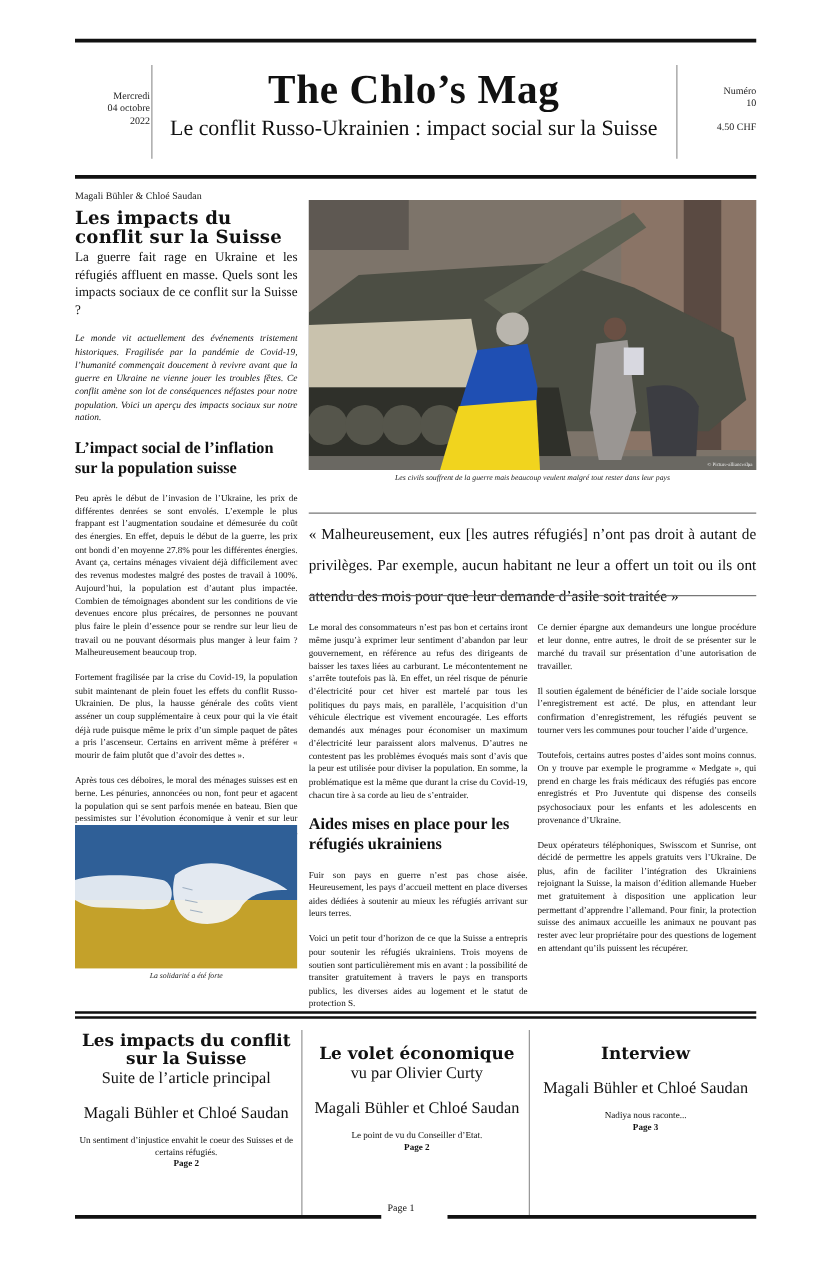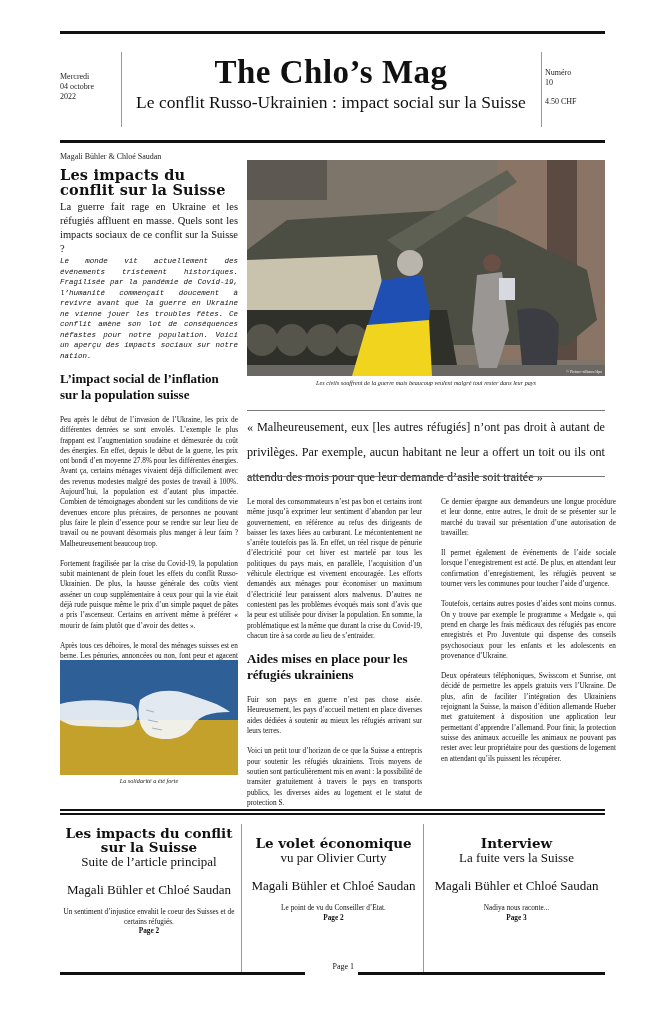--- a/index.html
+++ b/index.html
@@ -3,21 +3,21 @@
 <meta charset="utf-8">
 <style>
   html, body { margin: 0; padding: 0; background: #ffffff; }
   body { width: 663px; height: 1024px; position: relative; overflow: hidden;
          font-family: "Liberation Serif", "DejaVu Serif", serif; color: #111; }
   .abs { position: absolute; }
   .rule-thick { position: absolute; left: 60px; width: 545px; height: 3px; background: #111; }
   .vline { position: absolute; width: 1px; background: #999; }
 
   
-  .mast-side { position: absolute; font-size: 8px; line-height: 10px; text-align: left; color: #222; }
+  .mast-side { position: absolute; font-size: 8px; line-height: 10px; text-align: right; color: #222; }
   .mast-title { position: absolute; left: 125px; width: 412px; top: 52px; text-align: center;
                 font-size: 33px; font-weight: bold; line-height: 40px; letter-spacing: 0.5px; }
   .mast-sub { position: absolute; left: 125px; width: 412px; top: 92px; text-align: center;
               font-size: 17.5px; line-height: 20px; }
 
   
   .byline { font-size: 8px; color: #222; }
   .headline { font-family: "DejaVu Serif", serif; font-weight: bold; font-size: 14.5px; line-height: 15px; letter-spacing: 0.2px; }
   .deck { font-size: 10.5px; line-height: 14px; text-align: justify; }
   .lead { font-size: 7.5px; line-height: 10.5px; font-style: italic; text-align: justify; }
@@ -33,21 +33,21 @@
   
   .quote { position: absolute; left: 247px; width: 358px; top: 415px; font-size: 12.2px; line-height: 25px; text-align: justify; }
 
   
   .teaser { position: absolute; top: 826px; text-align: center; }
   .teaser .t-head { font-family: "DejaVu Serif", serif; font-weight: bold; font-size: 13.5px; line-height: 14px; }
   .teaser .t-sub { font-size: 13px; line-height: 16px; text-align: center; }
   .teaser .t-by { font-size: 13px; margin-top: 12px; }
   .teaser .t-desc { font-size: 7.3px; line-height: 9.5px; margin-top: 9px; }
   .teaser .t-page { font-size: 7.3px; font-weight: bold; }
-  .footer-page { position: absolute; top: 962px; left: 310px; width: 44px; text-align: right; font-size: 8px; }
+  .footer-page { position: absolute; top: 962px; left: 310px; width: 44px; text-align: left; font-size: 8px; }
 </style>
 </head>
 <body>
 
 <div class="rule-thick" style="top:31px;"></div>
 <div class="mast-side" style="left:60px; width:60px; top:72px;">
   <div>Mercredi</div>
   <div>04 octobre</div>
   <div>2022</div>
 </div>
@@ -59,21 +59,21 @@
   <div>Numéro</div>
   <div>10</div>
   <div style="margin-top:9px;">4.50 CHF</div>
 </div>
 <div class="rule-thick" style="top:140px;"></div>
 
 <div class="abs" style="left:60px; top:152px; width:178px;">
   <div class="byline">Magali Bühler &amp; Chloé Saudan</div>
   <div class="headline" style="margin-top:6px;">Les impacts du conflit sur la Suisse</div>
   <div class="deck" style="margin-top:3px;">La guerre fait rage en Ukraine et les réfugiés affluent en masse. Quels sont les impacts sociaux de ce conflit sur la Suisse ?</div>
-  <div class="lead" style="font-family:Liberation Mono, monospace;">Le monde vit actuellement des événements tristement historiques. Fragilisée par la pandémie de Covid-19, l’humanité commençait doucement à revivre avant que la guerre en Ukraine ne vienne jouer les troubles fêtes. Ce conflit amène son lot de conséquences néfastes pour notre population. Voici un aperçu des impacts sociaux sur notre nation.</div>
+  <div class="lead" style="margin-top:10px;">Le monde vit actuellement des événements tristement historiques. Fragilisée par la pandémie de Covid-19, l’humanité commençait doucement à revivre avant que la guerre en Ukraine ne vienne jouer les troubles fêtes. Ce conflit amène son lot de conséquences néfastes pour notre population. Voici un aperçu des impacts sociaux sur notre nation.</div>
   <div class="subhead" style="margin-top:10px;">L’impact social de l’inflation sur la population suisse</div>
   <p class="body" style="margin-top:12px;">Peu après le début de l’invasion de l’Ukraine, les prix de différentes denrées se sont envolés. L’exemple le plus frappant est l’augmentation soudaine et démesurée du coût des énergies. En effet, depuis le début de la guerre, les prix ont bondi d’en moyenne 27.8% pour les différentes énergies. Avant ça, certains ménages vivaient déjà difficilement avec des revenus modestes malgré des postes de travail à 100%. Aujourd’hui, la population est d’autant plus impactée. Combien de témoignages abondent sur les conditions de vie devenues encore plus précaires, de personnes ne pouvant plus faire le plein d’essence pour se rendre sur leur lieu de travail ou ne pouvant désormais plus manger à leur faim ? Malheureusement beaucoup trop.</p>
   <p class="body">Fortement fragilisée par la crise du Covid-19, la population subit maintenant de plein fouet les effets du conflit Russo-Ukrainien. De plus, la hausse générale des coûts vient asséner un coup supplémentaire à ceux pour qui la vie était déjà rude puisque même le prix d’un simple paquet de pâtes a pris l’ascenseur. Certains en arrivent même à préférer « mourir de faim plutôt que d’avoir des dettes ».</p>
   <p class="body">Après tous ces déboires, le moral des ménages suisses est en berne. Les pénuries, annoncées ou non, font peur et agacent la population qui se sent parfois menée en bateau. Bien que pessimistes sur l’évolution économique à venir et sur leur pouvoir d’achat, ils se rassurent et restent toutefois confiants en ce qui concerne la sécurité du marché du travail.</p>
 </div>
 
 <div class="photo-fist">
   <svg width="178" height="115" viewBox="0 0 178 115">
     <rect x="0" y="0" width="178" height="60" fill="#2f5f97"></rect>
     <rect x="0" y="60" width="178" height="55" fill="#c4a12a"></rect>
@@ -118,23 +118,23 @@
 <div class="quote">« Malheureusement, eux [les autres réfugiés] n’ont pas droit à autant de privilèges. Par exemple, aucun habitant ne leur a offert un toit ou ils ont attendu des mois pour que leur demande d’asile soit traitée »</div>
 <div class="abs" style="left:247px; width:358px; top:476px; height:1px; background:#777;"></div>
 
 <div class="abs" style="left:247px; top:497px; width:175px;">
   <p class="body">Le moral des consommateurs n’est pas bon et certains iront même jusqu’à exprimer leur sentiment d’abandon par leur gouvernement, en référence au refus des dirigeants de baisser les taxes liées au carburant. Le mécontentement ne s’arrête toutefois pas là. En effet, un réel risque de pénurie d’électricité pour cet hiver est martelé par tous les politiques du pays mais, en parallèle, l’acquisition d’un véhicule électrique est vivement encouragée. Les efforts demandés aux ménages pour économiser un maximum d’électricité leur paraissent alors malvenus. D’autres ne contestent pas les problèmes évoqués mais sont d’avis que la peur est utilisée pour diviser la population. En somme, la problématique est la même que durant la crise du Covid-19, chacun tire à sa corde au lieu de s’entraider.</p>
   <div class="subhead" style="margin:2px 0 12px 0;">Aides mises en place pour les réfugiés ukrainiens</div>
   <p class="body">Fuir son pays en guerre n’est pas chose aisée. Heureusement, les pays d’accueil mettent en place diverses aides dédiées à soutenir au mieux les réfugiés arrivant sur leurs terres.</p>
   <p class="body">Voici un petit tour d’horizon de ce que la Suisse a entrepris pour soutenir les réfugiés ukrainiens. Trois moyens de soutien sont particulièrement mis en avant : la possibilité de transiter gratuitement à travers le pays en transports publics, les diverses aides au logement et le statut de protection S.</p>
 </div>
 
-<div class="abs" style="left:441px; top:497px; width:175px;font-family:Liberation Serif, serif;">
+<div class="abs" style="left:430px; top:497px; width:175px;font-family:Liberation Serif, serif;">
   <p class="body">Ce dernier épargne aux demandeurs une longue procédure et leur donne, entre autres, le droit de se présenter sur le marché du travail sur présentation d’une autorisation de travailler.</p>
-  <p class="body">Il permet également de événements de l’aide sociale lorsque l’enregistrement est acté. De plus, en attendant leur confirmation d’enregistrement, les réfugiés peuvent se tourner vers les communes pour toucher l’aide d’urgence.</p>
+  <p class="body">Il soutien également de bénéficier de l’aide sociale lorsque l’enregistrement est acté. De plus, en attendant leur confirmation d’enregistrement, les réfugiés peuvent se tourner vers les communes pour toucher l’aide d’urgence.</p>
   <p class="body">Toutefois, certains autres postes d’aides sont moins connus. On y trouve par exemple le programme « Medgate », qui prend en charge les frais médicaux des réfugiés pas encore enregistrés et Pro Juventute qui dispense des conseils psychosociaux pour les enfants et les adolescents en provenance d’Ukraine.</p>
   <p class="body">Deux opérateurs téléphoniques, Swisscom et Sunrise, ont décidé de permettre les appels gratuits vers l’Ukraine. De plus, afin de faciliter l’intégration des Ukrainiens rejoignant la Suisse, la maison d’édition allemande Hueber met gratuitement à disposition une application leur permettant d’apprendre l’allemand. Pour finir, la protection suisse des animaux accueille les animaux ne pouvant pas rester avec leur propriétaire pour des questions de logement en attendant qu’ils puissent les récupérer.</p>
 </div>
 
 <div class="abs" style="left:60px; width:545px; top:809px; height:2px; background:#111;"></div>
 <div class="abs" style="left:60px; width:545px; top:813px; height:2px; background:#111;"></div>
 
 <div class="teaser" style="left:60px; width:178px;">
   <div class="t-head">Les impacts du conflit sur la Suisse</div>
   <div class="t-sub">Suite de l’article principal</div>
@@ -148,21 +148,20 @@
   <div class="t-head">Le volet économique</div>
   <div class="t-sub">vu par Olivier Curty</div>
   <div class="t-by">Magali Bühler et Chloé Saudan</div>
   <div class="t-desc">Le point de vu du Conseiller d’Etat.</div>
   <div class="t-page">Page 2</div>
 </div>
 <div class="vline" style="left:423px; top:824px; height:150px;"></div>
 
 <div class="teaser" style="left:428px; top:836px; width:177px;">
   <div class="t-head">Interview</div>
-  <div class="t-sub">La fuite vers la Suisse</div>
   <div class="t-by">Magali Bühler et Chloé Saudan</div>
   <div class="t-desc">Nadiya nous raconte...</div>
   <div class="t-page">Page 3</div>
 </div>
 
 <div class="abs" style="left:60px; width:245px; top:972px; height:3px; background:#111;"></div>
 <div class="footer-page">Page 1</div>
 <div class="abs" style="left:358px; width:247px; top:972px; height:3px; background:#111;"></div>
 
 </body></html>

